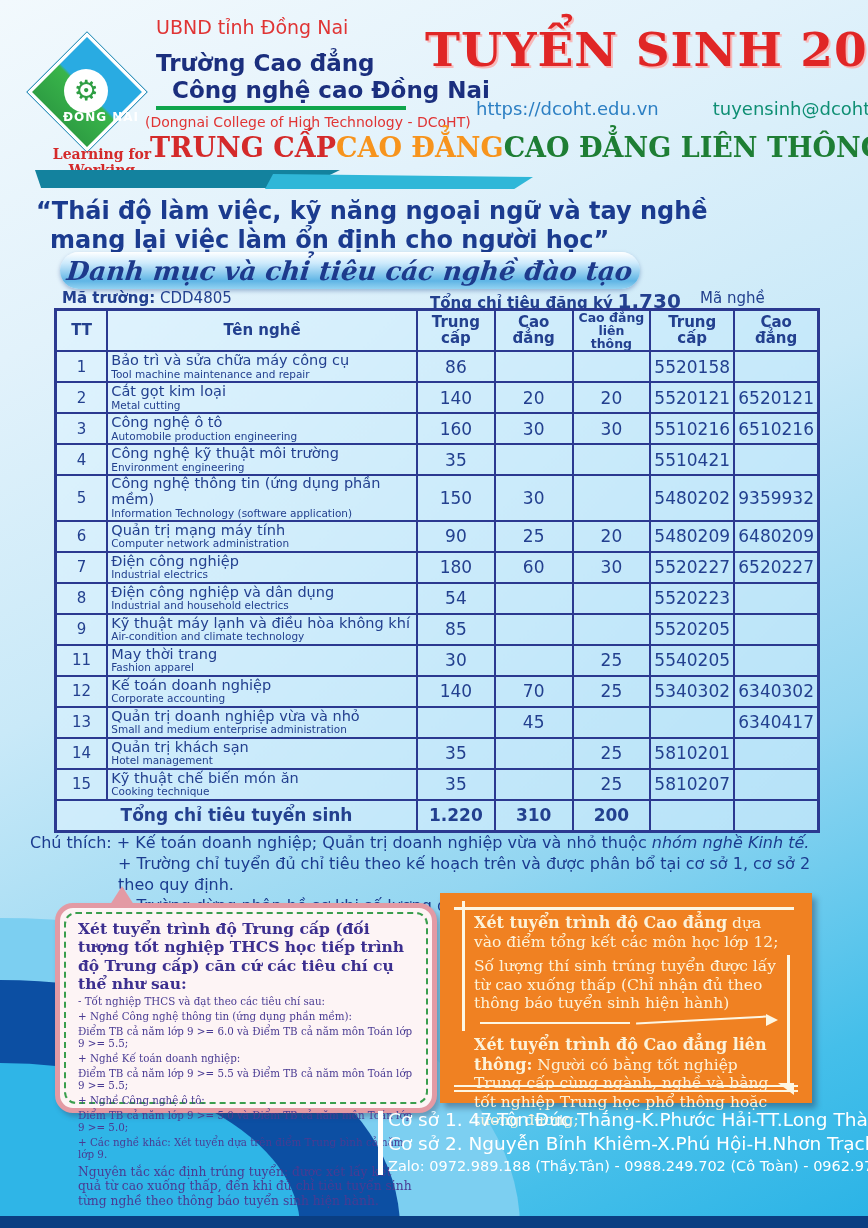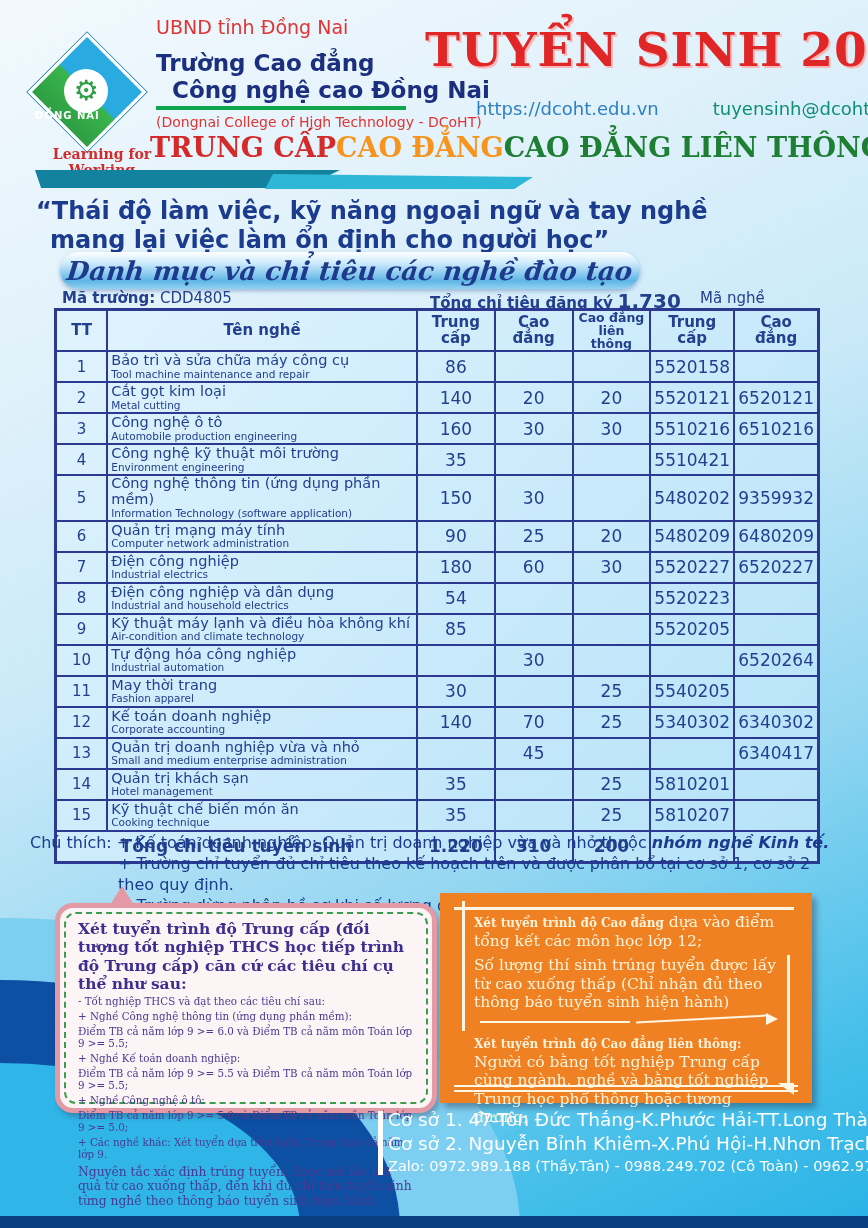--- a/index.html
+++ b/index.html
@@ -18,28 +18,28 @@
   .swoosh-cyan{position:absolute;left:265px;top:174px;width:268px;height:15px;background:#2fb7d8;}
   .swoosh-cyan{clip-path:polygon(3% 0,100% 20%,93% 100%,0 100%);}
   
   .logo{position:absolute;left:35px;top:38px;width:100px;height:104px;}
   .logo .diamond{position:absolute;left:10px;top:12px;width:78px;height:78px;transform:rotate(45deg);
     background:linear-gradient(180deg,#29abe2 0%,#29abe2 48%,#39b54a 52%,#2e9e43 100%);
     border:3px solid #fff;box-shadow:0 0 0 1px #2b8fb9;}
   .logo .circle{position:absolute;left:29px;top:31px;width:44px;height:44px;border-radius:50%;background:#fff;
     display:flex;align-items:center;justify-content:center;}
   .logo .gear{font-size:28px;color:#2e9e43;line-height:1;}
-  .logo .dn{position:absolute;left:0;top:72px;width:104px;text-align:left;font-size:10px;font-weight:bold;color:#fff;letter-spacing:1px;}
+  .logo .dn{position:absolute;left:0;top:72px;width:104px;text-align:right;font-size:12px;font-weight:bold;color:#fff;letter-spacing:1px;}
   .motto{position:absolute;left:22px;top:146px;width:160px;text-align:center;
     font-family:"DejaVu Serif",serif;font-weight:bold;font-size:14px;color:#d42a2a;}
   .org{position:absolute;left:156px;top:16px;font-size:19px;color:#e03434;}
   .school1{position:absolute;left:156px;top:50px;font-size:23px;font-weight:bold;color:#1b2f7e;}
   .school2{position:absolute;left:172px;top:77px;font-size:23px;font-weight:bold;color:#1b2f7e;}
   .green-rule{position:absolute;left:156px;top:106px;width:250px;height:4px;background:#0ea54c;}
-  .school-en{position:absolute;left:156px;top:114px;font-size:14px;color:#e03434;}
+  .school-en{position:absolute;left:145px;top:114px;font-size:14px;color:#e03434;}
   .big-title{position:absolute;left:425px;top:22px;width:435px;text-align:center;
     font-family:"DejaVu Serif",serif;font-weight:bold;font-size:47px;color:#e02626;
     text-shadow:2px 2px 0 #f7b9b9;letter-spacing:1px;white-space:nowrap;}
   .contact-row{position:absolute;left:430px;top:98px;width:430px;display:flex;align-items:flex-end;margin-left:40px;}
   .globe-icon{width:22px;height:20px;margin-right:6px;}
   .site{font-size:18px;color:#2c7fc3;}
   .mail-icon{width:18px;height:18px;border-radius:50%;background:radial-gradient(circle at 35% 35%,#bdf0c5,#3aa54a 70%);margin:0 6px 0 48px;}
   .mail{font-size:18px;color:#0f8f74;}
   .levels{position:absolute;left:150px;top:132px;width:690px;display:flex;justify-content:space-between;
     font-family:"DejaVu Serif",serif;font-weight:bold;font-size:27px;white-space:nowrap;}
@@ -69,41 +69,41 @@
   .quota-table td.num{font-size:17px;text-align:center;}
   .quota-table td.tt{font-size:15px;text-align:center;}
   .name-vi{font-size:14.5px;line-height:1.1;}
   .name-en{font-size:10.5px;line-height:1.1;}
   .total-row td{font-weight:bold;}
   .total-row .lbl{font-size:17px;text-align:center;}
   .total-row .num{font-size:17px;}
   .col-tt{width:52px;} .col-name{width:312px;} .col-q{width:78px;} .col-code{width:84px;}
   
   .notes{position:absolute;left:30px;top:832px;width:820px;font-size:16px;color:#1b3b8f;line-height:1.32;}
-  .notes .bold-it{font-weight:bold;font-style:italic;text-align:center;}
+  .notes .bold-it{font-weight:normal;font-style:italic;text-align:center;}
   .notes .ind{padding-left:88px;}
   
   .pink-box{position:absolute;left:55px;top:903px;width:372px;height:200px;background:#fdf4f5;
     border:5px solid #e39aa4;border-radius:18px;box-shadow:3px 4px 5px rgba(60,60,90,.35);}
   .pink-inner{position:absolute;left:4px;top:4px;right:4px;bottom:4px;border:2px dashed #3a9e4e;border-radius:12px;padding:6px 10px 4px 12px;box-sizing:border-box;}
   .pink-tail{position:absolute;left:48px;top:-22px;width:0;height:0;border-left:14px solid transparent;border-right:14px solid transparent;border-bottom:22px solid #e39aa4;}
   .pink-title{font-family:"DejaVu Serif",serif;font-weight:bold;font-size:15.5px;color:#3c2f8f;line-height:1.18;}
   .pink-line{font-family:"DejaVu Serif",serif;font-size:10.3px;color:#4a3b93;margin-top:3.2px;line-height:1.15;}
   .pink-principle{font-family:"DejaVu Serif",serif;font-size:12.3px;color:#4a3b93;margin-top:4px;line-height:1.18;}
   
   .orange-box{position:absolute;left:440px;top:893px;width:372px;height:210px;background:#f08122;
     box-shadow:4px 5px 6px rgba(40,40,70,.4);color:#fcf3da;}
   .ob-line-top{position:absolute;left:14px;top:14px;width:340px;height:3px;background:#fdf6e3;}
   .ob-line-left{position:absolute;left:22px;top:8px;width:3px;height:130px;background:#fdf6e3;}
   .ob-line-right{position:absolute;right:22px;top:62px;width:3px;height:128px;background:#fdf6e3;}
   .ob-line-bot1{position:absolute;left:14px;bottom:16px;width:344px;height:2px;background:#fdf6e3;}
   .ob-line-bot2{position:absolute;left:14px;bottom:11px;width:344px;height:2px;background:#fdf6e3;}
   .ob-fold{position:absolute;right:18px;bottom:8px;width:0;height:0;border-left:16px solid transparent;border-top:12px solid #fdf6e3;}
   .ob-text{position:absolute;left:34px;top:20px;width:312px;font-family:"DejaVu Serif",serif;font-size:15.5px;line-height:1.2;}
-  .ob-text b{font-size:12px;}
+  .ob-text b{font-size:16px;}
   .ob-arrow{position:relative;height:12px;margin:4px 0 6px 0;}
   .ob-arrow .seg1{position:absolute;left:6px;top:5px;width:150px;height:2px;background:#fdf6e3;}
   .ob-arrow .seg2{position:absolute;left:162px;top:2px;width:130px;height:2px;background:#fdf6e3;transform:rotate(-3deg);}
   .ob-arrow .head{position:absolute;left:292px;top:-3px;width:0;height:0;border-left:12px solid #fdf6e3;border-top:6px solid transparent;border-bottom:6px solid transparent;}
   
   .footer{position:absolute;left:388px;top:1108px;color:#fff;}
   .footer .bar{position:absolute;left:-10px;top:3px;width:5px;height:64px;background:#fff;}
   .addr{font-size:18.5px;line-height:1.28;white-space:nowrap;}
   .zalo{font-size:14.5px;margin-top:3px;white-space:nowrap;}
   .phones{position:absolute;left:330px;top:1172px;width:520px;text-align:center;font-size:29px;font-weight:bold;color:#fff;white-space:nowrap;}
@@ -299,32 +299,20 @@
             <div class="name-vi">Kỹ thuật máy lạnh và điều hòa không khí</div>
             <div class="name-en">Air-condition and climate technology</div>
           </td>
           <td class="num">85</td>
           <td class="num"></td>
           <td class="num"></td>
           <td class="num">5520205</td>
           <td class="num"></td>
         </tr>
         <tr>
-          <td class="tt">10</td>
-          <td class="name">
-            <div class="name-vi">Tự động hóa công nghiệp</div>
-            <div class="name-en">Industrial automation</div>
-          </td>
-          <td class="num"></td>
-          <td class="num">30</td>
-          <td class="num"></td>
-          <td class="num"></td>
-          <td class="num">6520264</td>
-        </tr>
-        <tr>
           <td class="tt">11</td>
           <td class="name">
             <div class="name-vi">May thời trang</div>
             <div class="name-en">Fashion apparel</div>
           </td>
           <td class="num">30</td>
           <td class="num"></td>
           <td class="num">25</td>
           <td class="num">5540205</td>
           <td class="num"></td>

